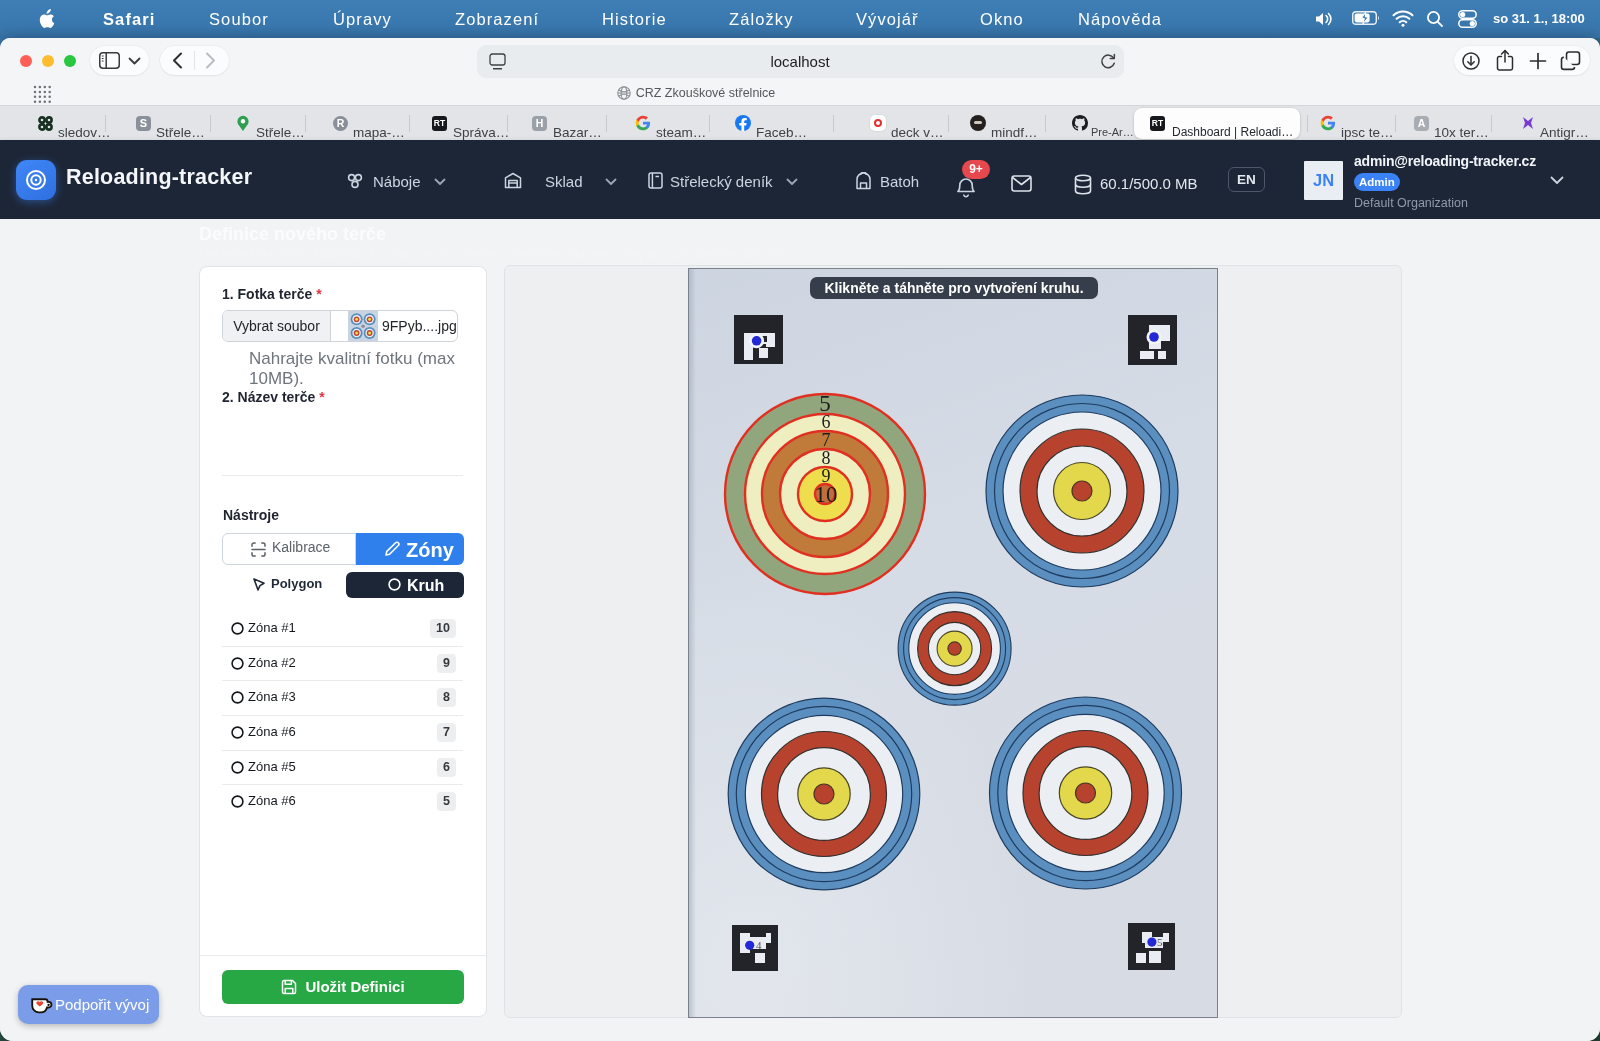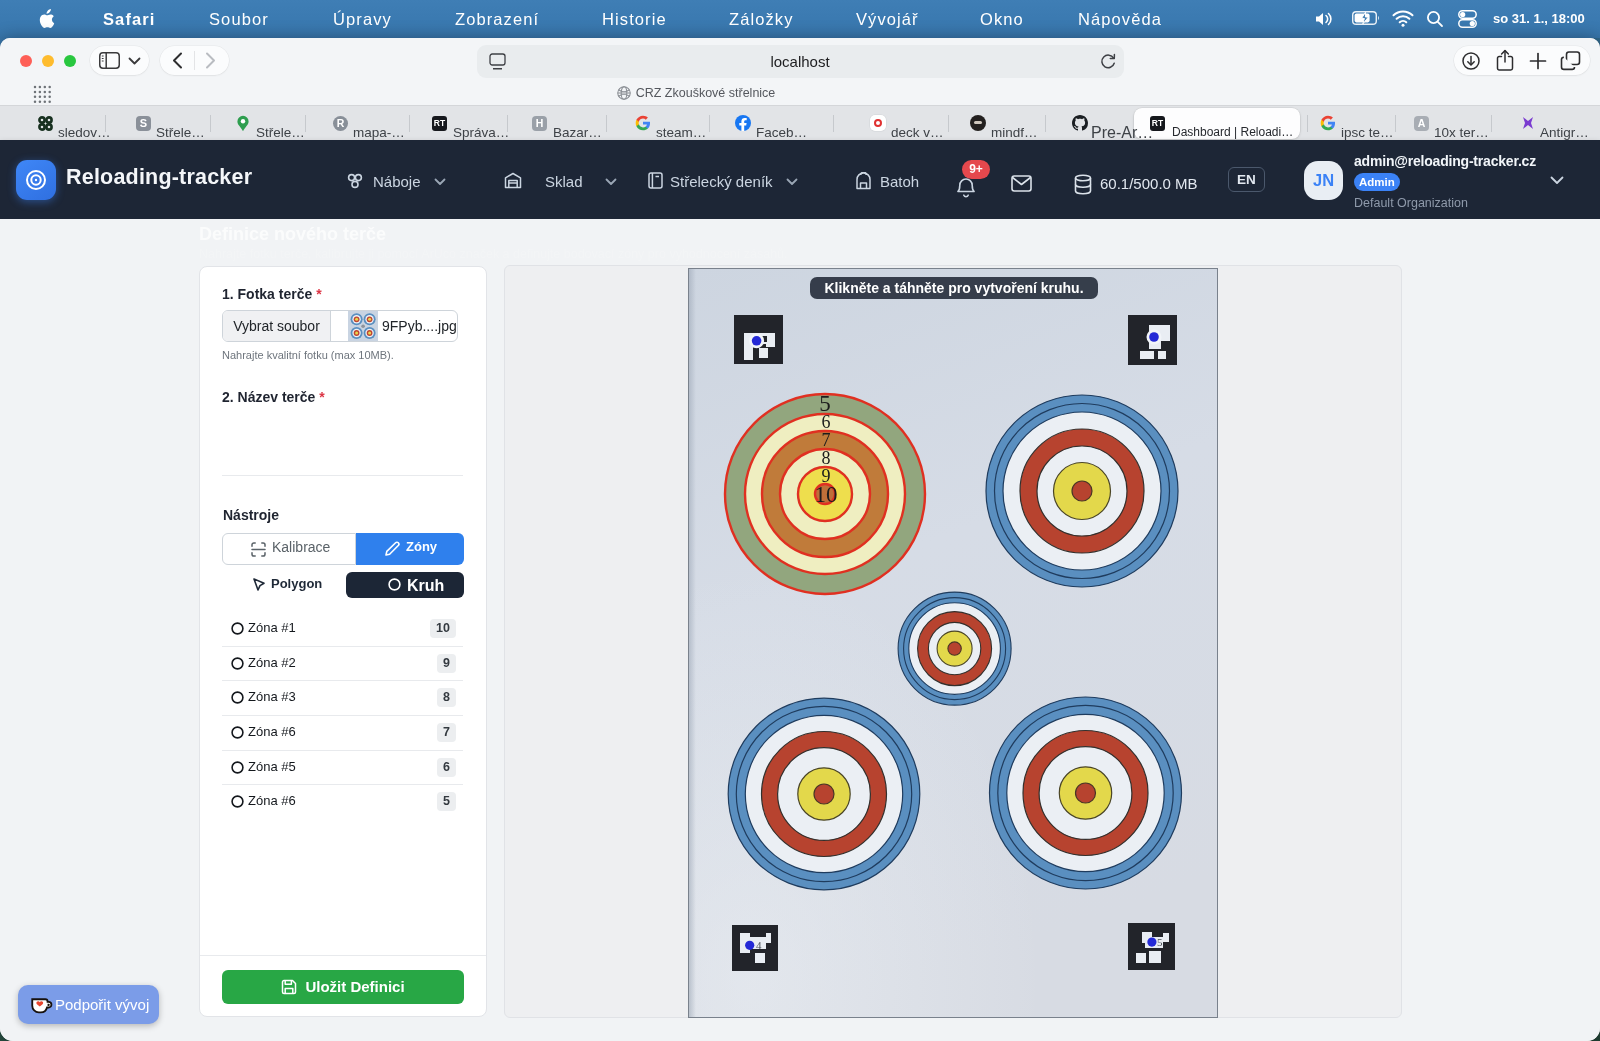--- a/index.html
+++ b/index.html
@@ -35,21 +35,21 @@
   .brand { position:absolute; left:66px; top:25px; font-size:21.5px; font-weight:bold; color:#f4f6f9; letter-spacing:0.2px; }
 
   
   .content { position:absolute; left:0; top:181px; width:1600px; height:822px; background:#f1f3f5; }
 
   .card { position:absolute; left:199px; top:47px; width:288px; height:751px; background:#ffffff; border:1px solid #e2e4e8; border-radius:8px; }
   .rpanel { position:absolute; left:504px; top:46px; width:898px; height:753px; background:#eeeff1; border:1px solid #e0e2e6; border-radius:6px; }
 
   .lbl { font-weight:bold; font-size:14px; color:#1f2430; }
   .red { color:#dc3545; }
-  .help { font-size:11px; color:#6e757d; }
+  .help { font-size:17px; color:#6e757d;margin-left:27px; }
 
   .fileinput { position:absolute; left:22px; top:43px; width:236px; height:32px; border:1px solid #ced4da; border-radius:6px; background:#fff; overflow:hidden; }
   .filebtn { position:absolute; left:0; top:0; width:108px; height:30px; background:#f0f1f3; border-right:1px solid #ced4da; font-size:14px; color:#212529; text-align:center; line-height:30px; }
 
   .input { position:absolute; left:22px; top:145px; width:241px; height:33px; border:1px solid #ced4da; border-radius:6px; background:#fff; font-size:14px; color:#a6adb5; line-height:31px; padding-left:11px; }
 
   .divider { position:absolute; left:22px; width:241px; height:1px; background:#e8eaed; }
 
   .btngroup { position:absolute; left:22px; top:266px; width:242px; height:32px; }
   .kalib { position:absolute; left:0; top:0; width:134px; height:32px; border:1px solid #ced4da; border-radius:6px 0 0 6px; background:#fff; color:#5a6268; font-size:15px; }
@@ -269,21 +269,21 @@
     <span class="tab" style="left:58px;">sledov…</span>
     <span class="tab" style="left:156px;">Střele…</span>
     <span class="tab" style="left:256px;">Střele…</span>
     <span class="tab" style="left:353px;">mapa-…</span>
     <span class="tab" style="left:453px;">Správa…</span>
     <span class="tab" style="left:553px;">Bazar…</span>
     <span class="tab" style="left:656px;">steam…</span>
     <span class="tab" style="left:756px;">Faceb…</span>
     <span class="tab" style="left:891px;">deck v…</span>
     <span class="tab" style="left:991px;">mindf…</span>
-    <span class="tab" style="left:1091px; font-size:16px;">Pre-Ar…</span>
+    <span class="tab" style="left:1091px; font-size:11px;">Pre-Ar…</span>
     <span class="tab" style="left:1172px; color:#26292e; font-size:12px;">Dashboard | Reloadi…</span>
     <span class="tab" style="left:1341px;">ipsc te…</span>
     <span class="tab" style="left:1434px;">10x ter…</span>
     <span class="tab" style="left:1540px;">Antigr…</span>
   </div>
   <div class="appnav" id="appnav">
     <div class="abs" style="left:16px;top:20px;width:40px;height:40px;border-radius:11px;background:linear-gradient(145deg,#3f87f7,#2f6fe0);box-shadow:0 2px 8px rgba(59,130,246,0.45);"></div>
     <svg class="abs" style="left:25px;top:29px;" width="22" height="22" viewBox="0 0 22 22" fill="none" stroke="#fff">
       <circle cx="11" cy="11" r="9" stroke-width="2"></circle>
       <circle cx="11" cy="11" r="4.7" stroke-width="2"></circle>
@@ -341,21 +341,21 @@
 
     <svg class="abs" style="left:1074px;top:34px;" width="18" height="21" viewBox="0 0 18 21" fill="none" stroke="#dbe2ea" stroke-width="1.6">
       <ellipse cx="9" cy="4" rx="7.5" ry="2.8"></ellipse>
       <path d="M1.5 4 V10.5 c0 1.55 3.36 2.8 7.5 2.8 s7.5-1.25 7.5-2.8 V4"></path>
       <path d="M1.5 10.5 V17 c0 1.55 3.36 2.8 7.5 2.8 s7.5-1.25 7.5-2.8 V10.5"></path>
     </svg>
     <span class="navtxt" style="left:1100px;top:35px;color:#e2e8f0;">60.1/500.0 MB</span>
 
     <div class="abs" style="left:1228px;top:27px;width:37px;height:25px;border:1.5px solid #4b586c;border-radius:6px;color:#e2e8f0;font-size:13.5px;font-weight:bold;text-align:center;line-height:23px;">EN</div>
 
-    <div class="abs" style="left:1304px;top:21px;width:39px;height:39px;border-radius:14px;background:#e9eef4;color:#3b82f6;font-size:16.5px;font-weight:bold;text-align:center;line-height:39px;">JN</div>
+    <div class="abs" style="left:1304px;top:21px;width:39px;height:39px;border-radius:1px;background:#e9eef4;color:#3b82f6;font-size:16.5px;font-weight:bold;text-align:center;line-height:39px;">JN</div>
     <div class="abs" style="left:1354px;top:13px;font-size:14px;font-weight:bold;color:#f1f5f9;letter-spacing:-0.2px;">admin@reloading-tracker.cz</div>
     <div class="abs" style="left:1354px;top:33px;height:18px;border-radius:9px;background:#3b82f6;color:#fff;font-size:11.5px;font-weight:bold;line-height:18px;padding:0 5px;">Admin</div>
     <div class="abs" style="left:1354px;top:56px;font-size:12.5px;color:#8f9aab;">Default Organization</div>
     <svg class="abs" style="left:1550px;top:36px;" width="14" height="9" viewBox="0 0 14 9" fill="none" stroke="#cbd5e1" stroke-width="1.8" stroke-linecap="round" stroke-linejoin="round">
         <path d="M1.5 1.5 L7 7 L12.5 1.5"></path>
       </svg>
   </div>
   <div class="content" id="content">
     <div class="ghost-h">Definice nového terče</div>
     <div class="ghost-s">Nahrajte fotku terče, kalibrujte ji pomocí ArUco značek a definujte bodovací zóny pro vyhodnocení zásahů.</div>
@@ -396,21 +396,21 @@
         <div class="kalib"></div>
         <svg class="abs" style="left:29px;top:9px;" width="15" height="15" viewBox="0 0 15 15" fill="none" stroke="#5a6268" stroke-width="1.5" stroke-linecap="round">
           <path d="M1 4.2 V2.8 A1.8 1.8 0 0 1 2.8 1 H4.2 M10.8 1 H12.2 A1.8 1.8 0 0 1 14 2.8 V4.2 M14 10.8 V12.2 A1.8 1.8 0 0 1 12.2 14 H10.8 M4.2 14 H2.8 A1.8 1.8 0 0 1 1 12.2 V10.8"></path>
           <line x1="1" y1="7.5" x2="14" y2="7.5"></line>
         </svg>
         <div class="abs" style="left:50px;top:6px;font-size:14px;color:#5a6268;">Kalibrace</div>
         <div class="zony"></div>
         <svg class="abs" style="left:163px;top:8px;" width="15" height="15" viewBox="0 0 15 15" fill="none" stroke="#fff" stroke-width="1.6" stroke-linejoin="round">
           <path d="M10.6 1.8 a 1.9 1.9 0 0 1 2.7 2.7 L4.6 13.2 L1 14 L1.8 10.4 z"></path>
         </svg>
-        <div class="abs" style="left:184px;top:6px;font-size:13px;color:#fff;font-weight:bold;">Zóny</div>
+        <div class="abs" style="left:184px;top:6px;font-size:20px;color:#fff;font-weight:bold;">Zóny</div>
       </div>
       <svg class="abs" style="left:52px;top:310px;" width="14" height="15" viewBox="0 0 14 15" fill="none" stroke="#1f2937" stroke-width="1.6" stroke-linejoin="round">
         <path d="M2 2 L12 6.2 L8 8.6 L6 13 z"></path>
       </svg>
       <div class="abs" style="left:71px;top:309px;font-size:13px;font-weight:bold;color:#1f2937;">Polygon</div>
       <div class="kruh"></div>
       <svg class="abs" style="left:188px;top:311px;" width="13" height="13" viewBox="0 0 13 13" fill="none" stroke="#fff" stroke-width="1.6">
         <circle cx="6.5" cy="6.5" r="5.4"></circle>
       </svg>
       <div class="abs" style="left:207px;top:310px;font-size:16px;font-weight:bold;color:#fff;">Kruh</div>

